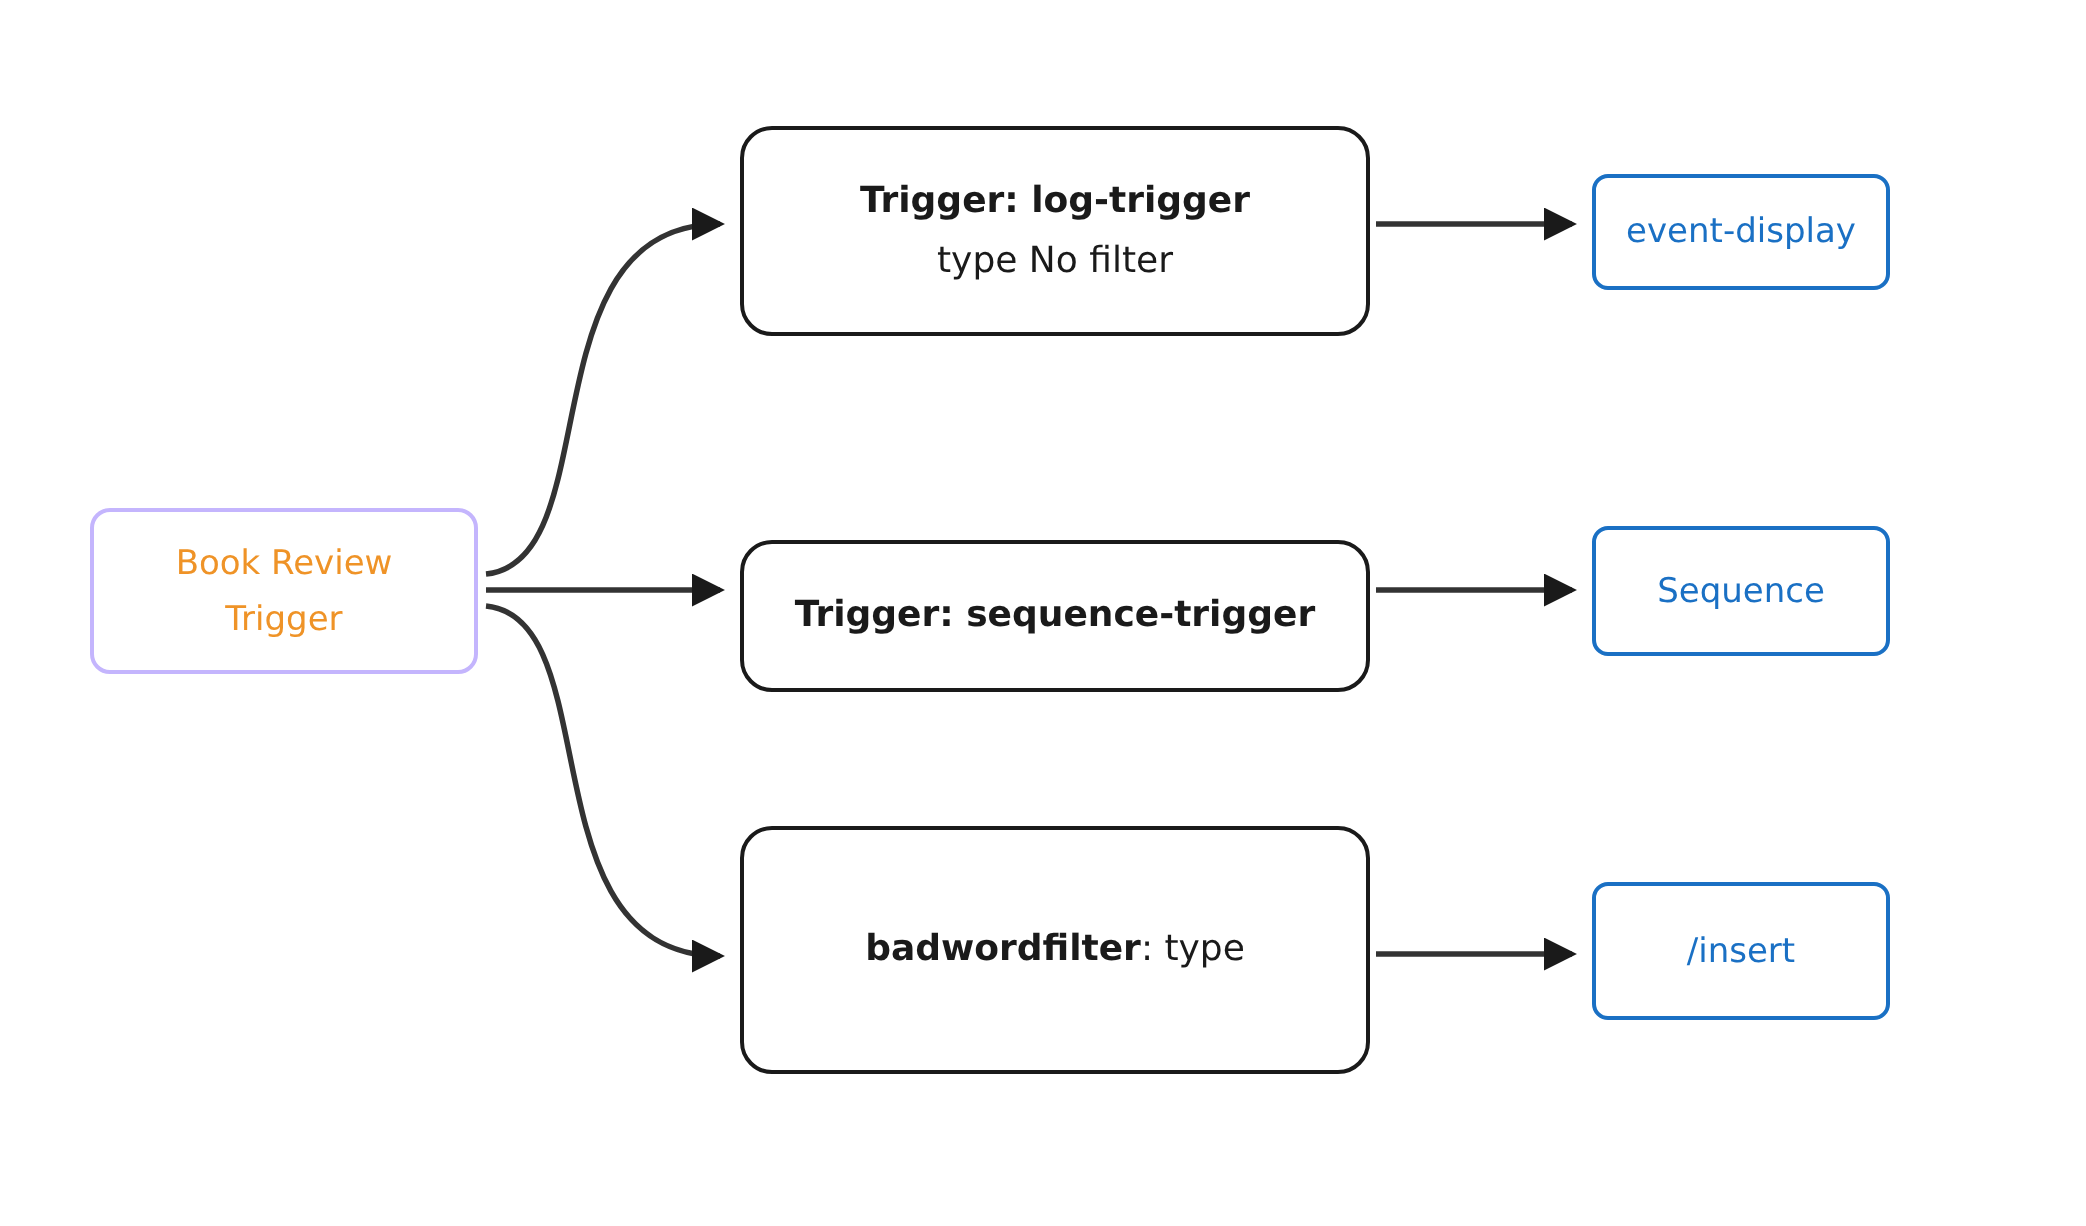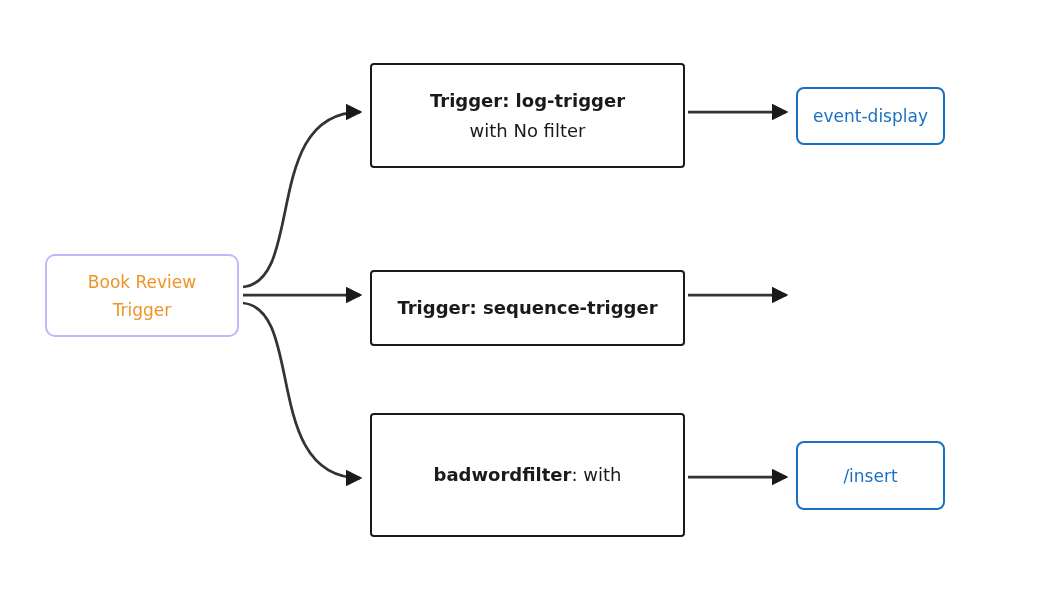--- a/index.html
+++ b/index.html
@@ -32,21 +32,21 @@
     border: 2px solid #c4b5fd;
     border-radius: 10px;
     color: #EF9327;
     font-size: 17px;
     line-height: 28px;
   }
   .trigger {
     left: 370px;
     width: 315px;
     border: 2px solid #1a1a1a;
-    border-radius: 4px;
+    border-radius: 16px;
     color: #1a1a1a;
     font-size: 18px;
     line-height: 30px;
   }
   .trigger-log   { top: 63px;  height: 105px; }
   .trigger-seq   { top: 242px; height: 76px; margin-top: 28px; }
   .trigger-db    { top: 413px; height: 124px; }
   .target {
     left: 796px;
     width: 149px;
@@ -81,33 +81,36 @@
     <path d="M 688 477 L 786 477" fill="none" stroke="#333333" stroke-width="2.75" marker-end="url(#arrowhead)"></path>
   </svg>
 
   <div class="node broker">
     <div class="row">Book Review</div>
     <div class="row">Trigger</div>
   </div>
 
   <div class="node trigger trigger-log">
     <div class="row"><span class="b">Trigger: log-trigger</span><span></span></div>
-    <div class="row"><span class="b"></span><span>with No filter</span></div>
+    <div class="row"><span class="b"></span><span>type No filter</span></div>
   </div>
 
   <div class="node trigger trigger-seq">
     <div class="row"><span class="b">Trigger: sequence-trigger</span><span></span></div>
   </div>
 
   <div class="node trigger trigger-db">
-    <div class="row"><span class="b">badwordfilter</span><span>: with</span></div>
+    <div class="row"><span class="b">badwordfilter</span><span>: type</span></div>
   </div>
 
   <div class="node target target-event">
     <div class="row">event-display</div>
   </div>
 
+  <div class="node target target-seq">
+    <div class="row">Sequence</div>
+  </div>
 
   <div class="node target target-node">
     <div class="row">/insert</div>
   </div>
 
 </div>
 
 </body></html>

